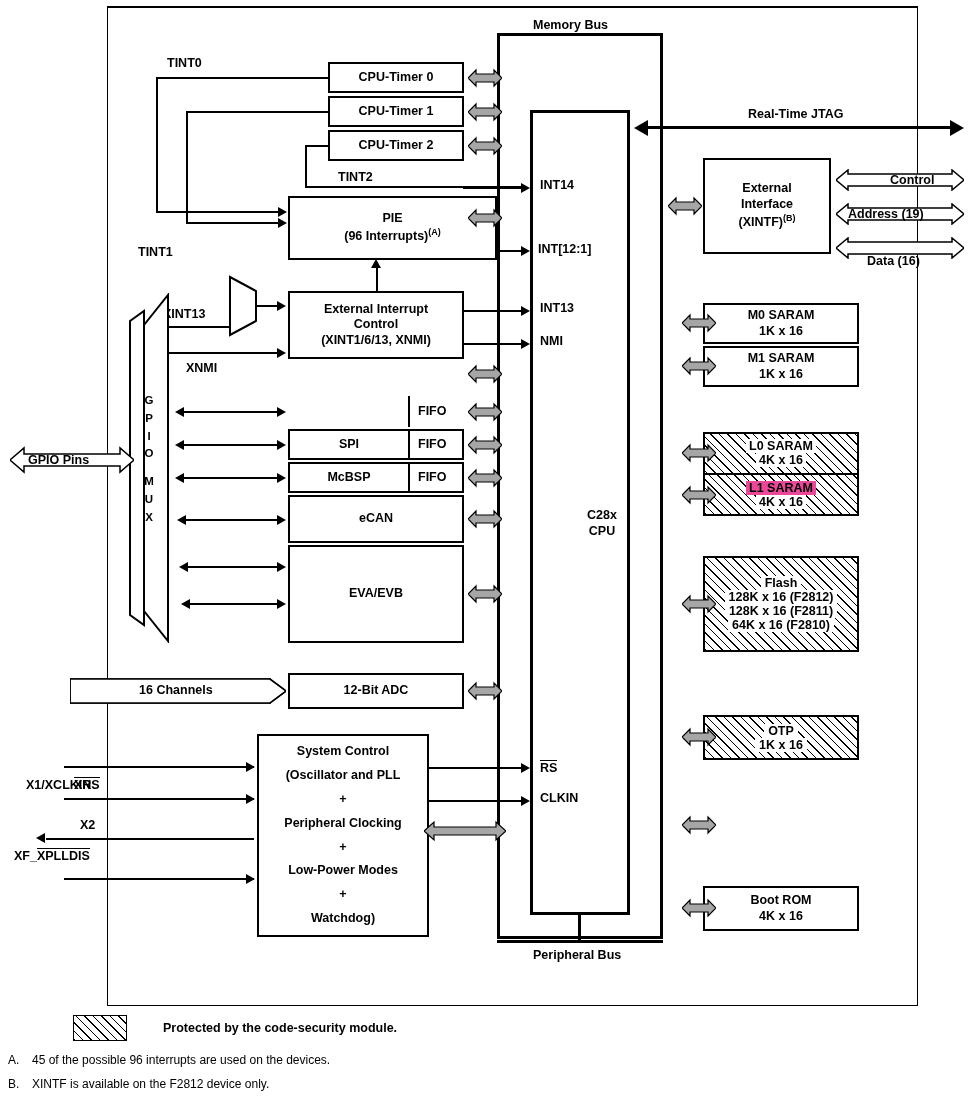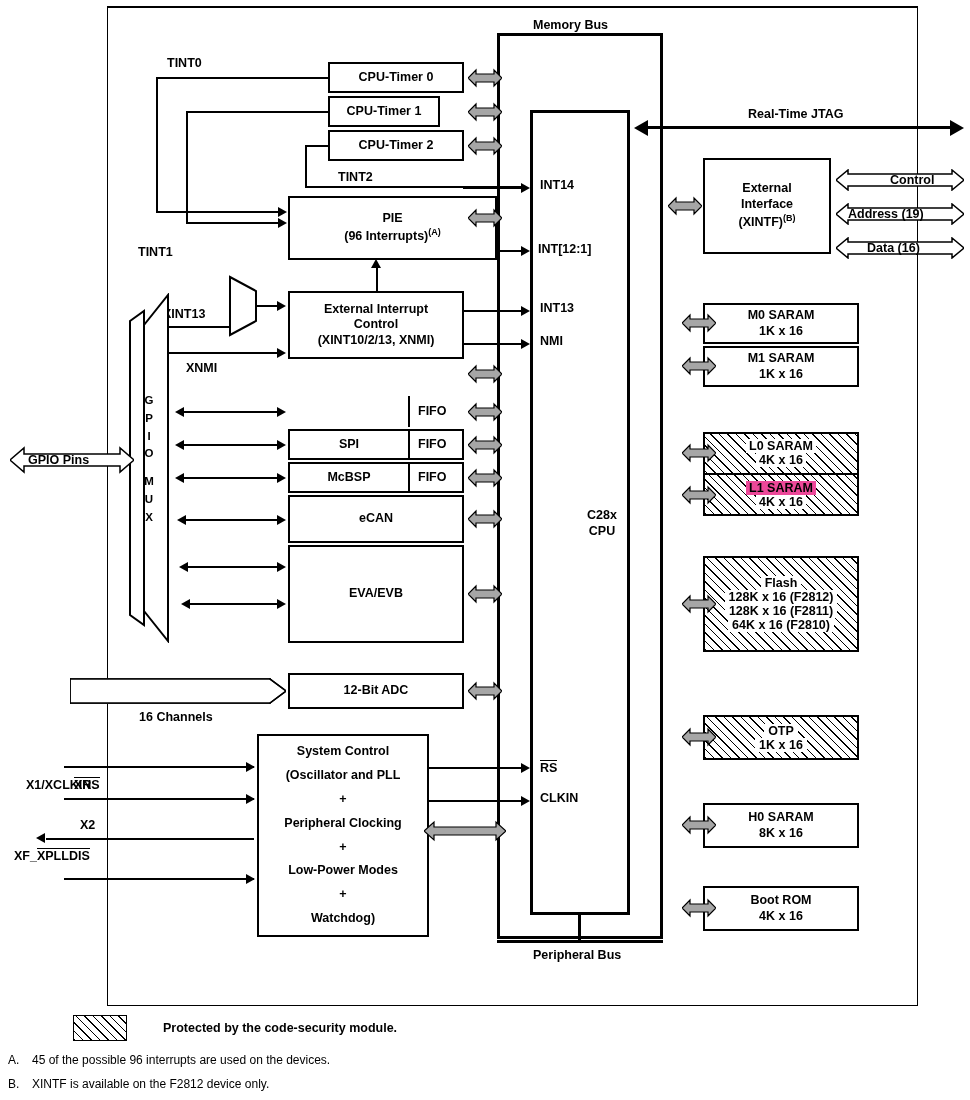--- a/index.html
+++ b/index.html
@@ -87,21 +87,21 @@
   <div class="hline" style="left:463px;top:343px;width:62px;"></div>
   <div class="arr arr-r" style="left:521px;top:339px;"></div>
   <div class="hline" style="left:428px;top:767px;width:97px;"></div>
   <div class="arr arr-r" style="left:521px;top:763px;"></div>
   <div class="hline" style="left:428px;top:800px;width:97px;"></div>
   <div class="arr arr-r" style="left:521px;top:796px;"></div>
 
   <div class="abs box" style="left:328px;top:62px;width:136px;height:31px;">
     <span>CPU-Timer 0</span>
   </div>
-  <div class="abs box" style="left:328px;top:96px;width:112px;height:31px;">
+  <div class="abs box" style="left:328px;top:96px;width:136px;height:31px;">
     <span>CPU-Timer 1</span>
   </div>
   <div class="abs box" style="left:328px;top:130px;width:136px;height:31px;">
     <span>CPU-Timer 2</span>
   </div>
 
   <div class="ba" style="left:468px;top:68px;">
     <svg width="34" height="20" viewBox="0 0 34 20">
       <polygon points="8,6 8,2 0,10 8,18 8,14 26,14 26,18 34,10 26,2 26,6" fill="#a6a6a6" stroke="#000" stroke-width="1.2"></polygon>
     </svg>
@@ -146,21 +146,21 @@
       <polygon points="8,6 8,2 0,10 8,18 8,14 26,14 26,18 34,10 26,2 26,6" fill="#a6a6a6" stroke="#000" stroke-width="1.2"></polygon>
     </svg>
   </div>
 
   <div class="vline" style="left:376px;top:266px;height:25px;"></div>
   <div class="arr arr-u" style="left:371px;top:259px;"></div>
 
   <div class="abs box" style="left:288px;top:291px;width:176px;height:68px;text-align:right;">
     <span>External Interrupt</span>
     <span>Control</span>
-    <span>(XINT10/2/13, XNMI)</span>
+    <span>(XINT1/6/13, XNMI)</span>
   </div>
 
   <div class="abs" style="left:228px;top:275px;width:30px;height:62px;">
     <svg width="30" height="62" viewBox="0 0 30 62">
       <polygon points="2,2 28,16 28,46 2,60" fill="#fff" stroke="#000" stroke-width="2"></polygon>
     </svg>
   </div>
   <div class="hline" style="left:256px;top:305px;width:26px;"></div>
   <div class="arr arr-r" style="left:277px;top:301px;"></div>
 
@@ -280,21 +280,21 @@
         <polygon points="8,6 8,2 0,10 8,18 8,14 26,14 26,18 34,10 26,2 26,6" fill="#a6a6a6" stroke="#000" stroke-width="1.2"></polygon>
       </svg>
   </div>
   <div class="oa" style="left:70px;top:678px;">
     <svg width="216" height="26" viewBox="0 0 216 26">
       <polygon points="0,0 200,0 200,1 216,13 200,25 200,26 0,26 0,19 0,7" fill="#fff" stroke="#000" stroke-width="1.5"></polygon>
       <polyline points="0,1 200,1 200,1 216,13 200,25 0,25" fill="none" stroke="#000" stroke-width="1.5"></polyline>
       <line x1="0" y1="1" x2="0" y2="25" stroke="#000" stroke-width="1.5"></line>
     </svg>
   </div>
-  <div class="abs lbl" style="left:139px;top:710px;text-align:center;">16 Channels</div>
+  <div class="abs lbl" style="left:139px;top:683px;text-align:center;">16 Channels</div>
 
   <div class="abs box" style="left:257px;top:734px;width:172px;height:203px;justify-content:space-evenly;">
     <span>System Control</span>
     <span>(Oscillator and PLL</span>
     <span>+</span>
     <span>Peripheral Clocking</span>
     <span>+</span>
     <span>Low-Power Modes</span>
     <span>+</span>
     <span>Watchdog)</span>
@@ -355,21 +355,21 @@
       <polygon points="0,11 12,1 12,5 116,5 116,1 128,11 116,21 116,17 12,17 12,21" fill="#fff" stroke="#000" stroke-width="1.5"></polygon>
     </svg>
   </div>
   <div class="abs lbl" style="left:848px;top:207px;">Address (19)</div>
 
   <div class="oa" style="left:836px;top:237px;">
     <svg width="128" height="22" viewBox="0 0 128 22">
       <polygon points="0,11 12,1 12,5 116,5 116,1 128,11 116,21 116,17 12,17 12,21" fill="#fff" stroke="#000" stroke-width="1.5"></polygon>
     </svg>
   </div>
-  <div class="abs lbl" style="left:867px;top:241px;">Data (16)</div>
+  <div class="abs lbl" style="left:867px;top:254px;">Data (16)</div>
 
   <div class="abs box" style="left:703px;top:303px;width:156px;height:41px;">
     <span>M0 SARAM</span>
     <span>1K x 16</span>
   </div>
   <div class="abs box" style="left:703px;top:346px;width:156px;height:41px;">
     <span>M1 SARAM</span>
     <span>1K x 16</span>
   </div>
   <div class="ba" style="left:682px;top:313px;">
@@ -419,24 +419,20 @@
   <div class="abs hatch" style="left:703px;top:715px;width:156px;height:45px;border:2px solid #000;display:flex;flex-direction:column;align-items:center;justify-content:center;">
     <span class="lbl" style="background:#fff;padding:0 4px;">OTP</span>
     <span class="lbl" style="background:#fff;padding:0 4px;">1K x 16</span>
   </div>
   <div class="ba" style="left:682px;top:727px;">
     <svg width="34" height="20" viewBox="0 0 34 20">
         <polygon points="8,6 8,2 0,10 8,18 8,14 26,14 26,18 34,10 26,2 26,6" fill="#a6a6a6" stroke="#000" stroke-width="1.2"></polygon>
       </svg>
   </div>
 
-  <div class="abs box" style="left:703px;top:803px;width:156px;height:45px;">
-    <span>H0 SARAM</span>
-    <span>8K x 16</span>
-  </div>
   <div class="ba" style="left:682px;top:815px;">
     <svg width="34" height="20" viewBox="0 0 34 20">
         <polygon points="8,6 8,2 0,10 8,18 8,14 26,14 26,18 34,10 26,2 26,6" fill="#a6a6a6" stroke="#000" stroke-width="1.2"></polygon>
       </svg>
   </div>
 
   <div class="abs box" style="left:703px;top:886px;width:156px;height:45px;">
     <span>Boot ROM</span>
     <span>4K x 16</span>
   </div>

